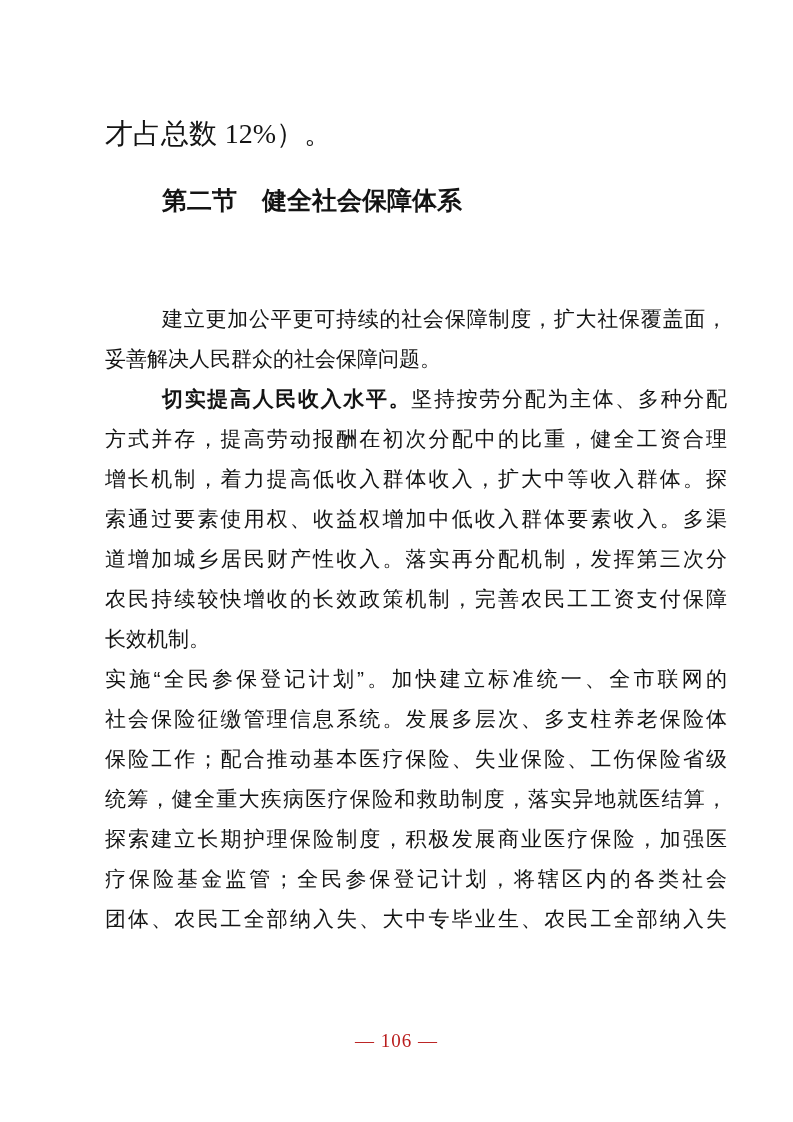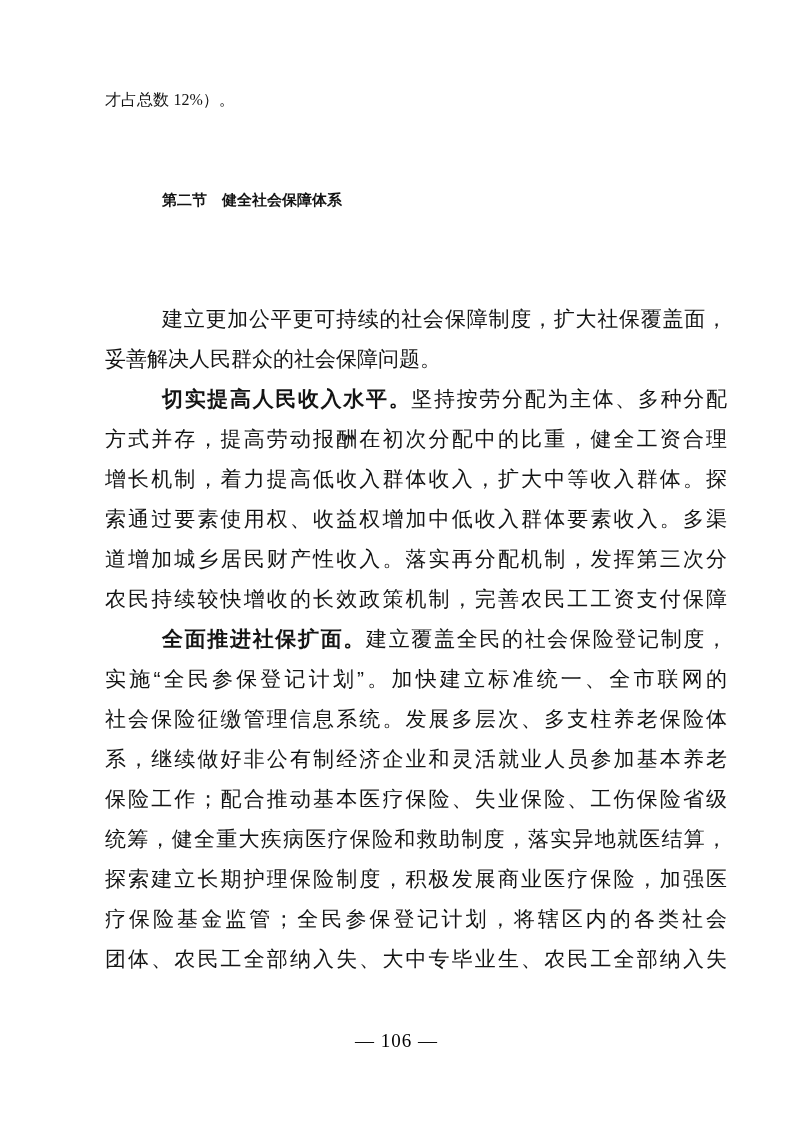--- a/index.html
+++ b/index.html
@@ -11,32 +11,32 @@
     position: relative;
     overflow: hidden;
   }
   .page {
     position: absolute; top: 0; left: 0;
     width: 793px; height: 1122px;
     background: #ffffff;
   }
   
   .continuation {
-    position: absolute; top: 80px; left: 105px; width: 640px;
+    position: absolute; top: 114px; left: 105px; width: 640px;
     height: 40px; line-height: 40px;
-    font-size: 16px;
+    font-size: 28px;
     text-align: left;
     white-space: pre;
   }
   
   .heading {
     position: absolute; top: 180px; left: 105px; width: 622px;
     height: 40px; line-height: 40px;
     padding-left: 57px;
-    font-size: 15px; font-weight: 700;
+    font-size: 25px; font-weight: 700;
     white-space: pre;
   }
   
   .doc-body {
     position: absolute; top: 267px; left: 105px; width: 622px; margin-top: 32px;
   }
   .tline {
     height: 40px; line-height: 40px;
     font-size: 21px;
     text-align: justify;
@@ -46,21 +46,21 @@
   .tline.indent { padding-left: 57px; }
   .tline.nojust { text-align: center; text-align-last: left; }
   .seg-b { font-weight: 700; }
   .seg-serif { font-family: "Liberation Serif", serif; }
   
   .footer {
     position: absolute; top: 1026px; left: 0; width: 793px;
     height: 30px; line-height: 30px;
     text-align: center;
     font-family: "Liberation Serif", serif;
-    font-size: 19px; color: #000000;
+    font-size: 19px; color: #b91c1c;
     letter-spacing: 1px;
     white-space: pre;
   }
 </style>
 </head>
 <body>
 
 <div class="page">
 
   <div class="continuation"><span>才占总数 </span><span class="seg-serif">12%</span><span>）。</span></div>
@@ -69,24 +69,23 @@
 
   <div class="doc-body">
       <div class="tline indent"><span>建立更加公平更可持续的社会保障制度，扩大社保覆盖面，</span></div>
       <div class="tline nojust"><span>妥善解决人民群众的社会保障问题。</span></div>
       <div class="tline indent"><span class="seg-b">切实提高人民收入水平。</span><span>坚持按劳分配为主体、多种分配</span></div>
       <div class="tline"><span>方式并存，提高劳动报酬在初次分配中的比重，健全工资合理</span></div>
       <div class="tline"><span>增长机制，着力提高低收入群体收入，扩大中等收入群体。探</span></div>
       <div class="tline"><span>索通过要素使用权、收益权增加中低收入群体要素收入。多渠</span></div>
       <div class="tline"><span>道增加城乡居民财产性收入。落实再分配机制，发挥第三次分</span></div>
       <div class="tline"><span>农民持续较快增收的长效政策机制，完善农民工工资支付保障</span></div>
-      <div class="tline indent"><span class="seg-b">全面推进社保扩面。</span><span>建立覆盖全民的社会保险登记制度，</span></div>
+      <div class="tline nojust"><span>长效机制。</span></div>
       <div class="tline"><span>实施“全民参保登记计划”。加快建立标准统一、全市联网的</span></div>
       <div class="tline"><span>社会保险征缴管理信息系统。发展多层次、多支柱养老保险体</span></div>
-      <div class="tline"><span>系，继续做好非公有制经济企业和灵活就业人员参加基本养老</span></div>
       <div class="tline"><span>保险工作；配合推动基本医疗保险、失业保险、工伤保险省级</span></div>
       <div class="tline"><span>统筹，健全重大疾病医疗保险和救助制度，落实异地就医结算，</span></div>
       <div class="tline"><span>探索建立长期护理保险制度，积极发展商业医疗保险，加强医</span></div>
       <div class="tline"><span>疗保险基金监管；全民参保登记计划，将辖区内的各类社会</span></div>
       <div class="tline"><span>团体、农民工全部纳入失、大中专毕业生、农民工全部纳入失</span></div>
     </div>
 
   <div class="footer">— 106 —</div>
 
 </div>

